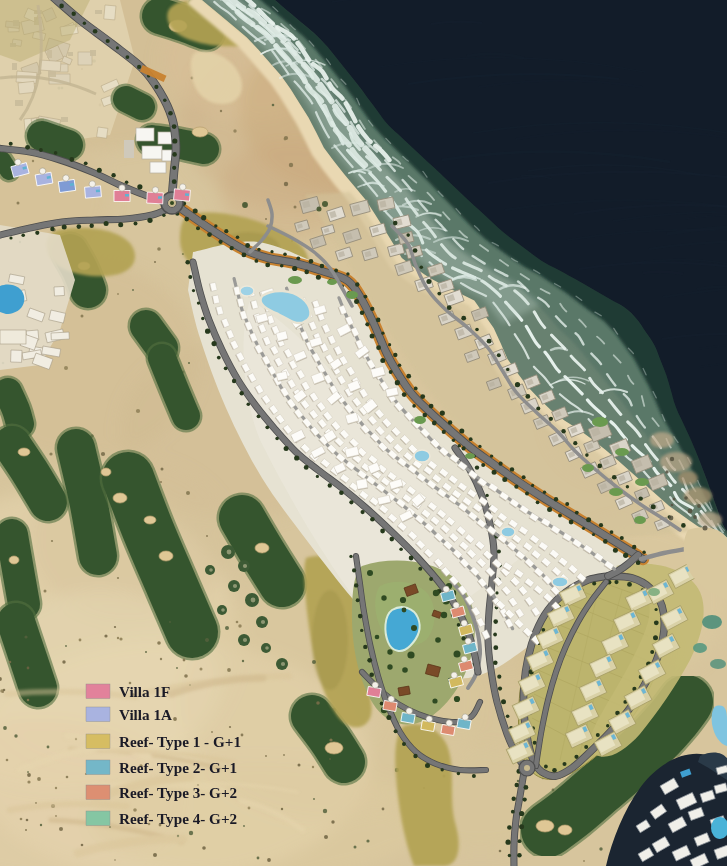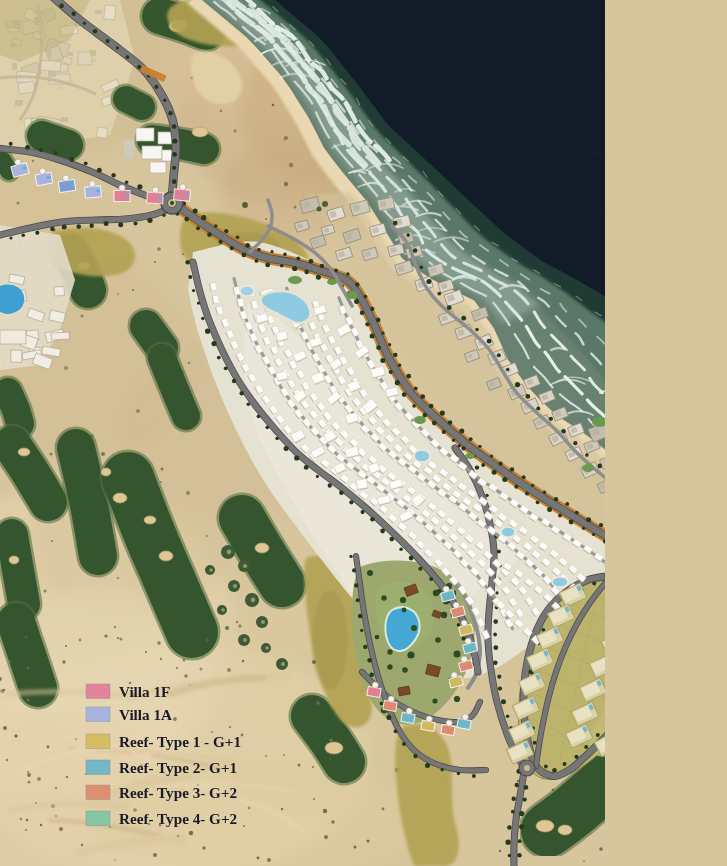--- a/index.html
+++ b/index.html
@@ -1,15 +1,15 @@
 <!DOCTYPE html>
 <html><head><meta charset="utf-8">
 <style>
 html,body{margin:0;padding:0;background:#d7c59d;}
-#map{position:relative;width:605px;height:866px;overflow:hidden;}
+#map{position:relative;width:727px;height:866px;overflow:hidden;}
 svg{display:block;}
 </style></head>
 <body>
 
 <div id="map">
 <svg width="727" height="866" viewBox="0 0 727 866" xmlns="http://www.w3.org/2000/svg">
 <defs>
 <filter id="blur1" x="-20%" y="-20%" width="140%" height="140%">
           <feGaussianBlur stdDeviation="0.7"></feGaussianBlur>
         </filter>

